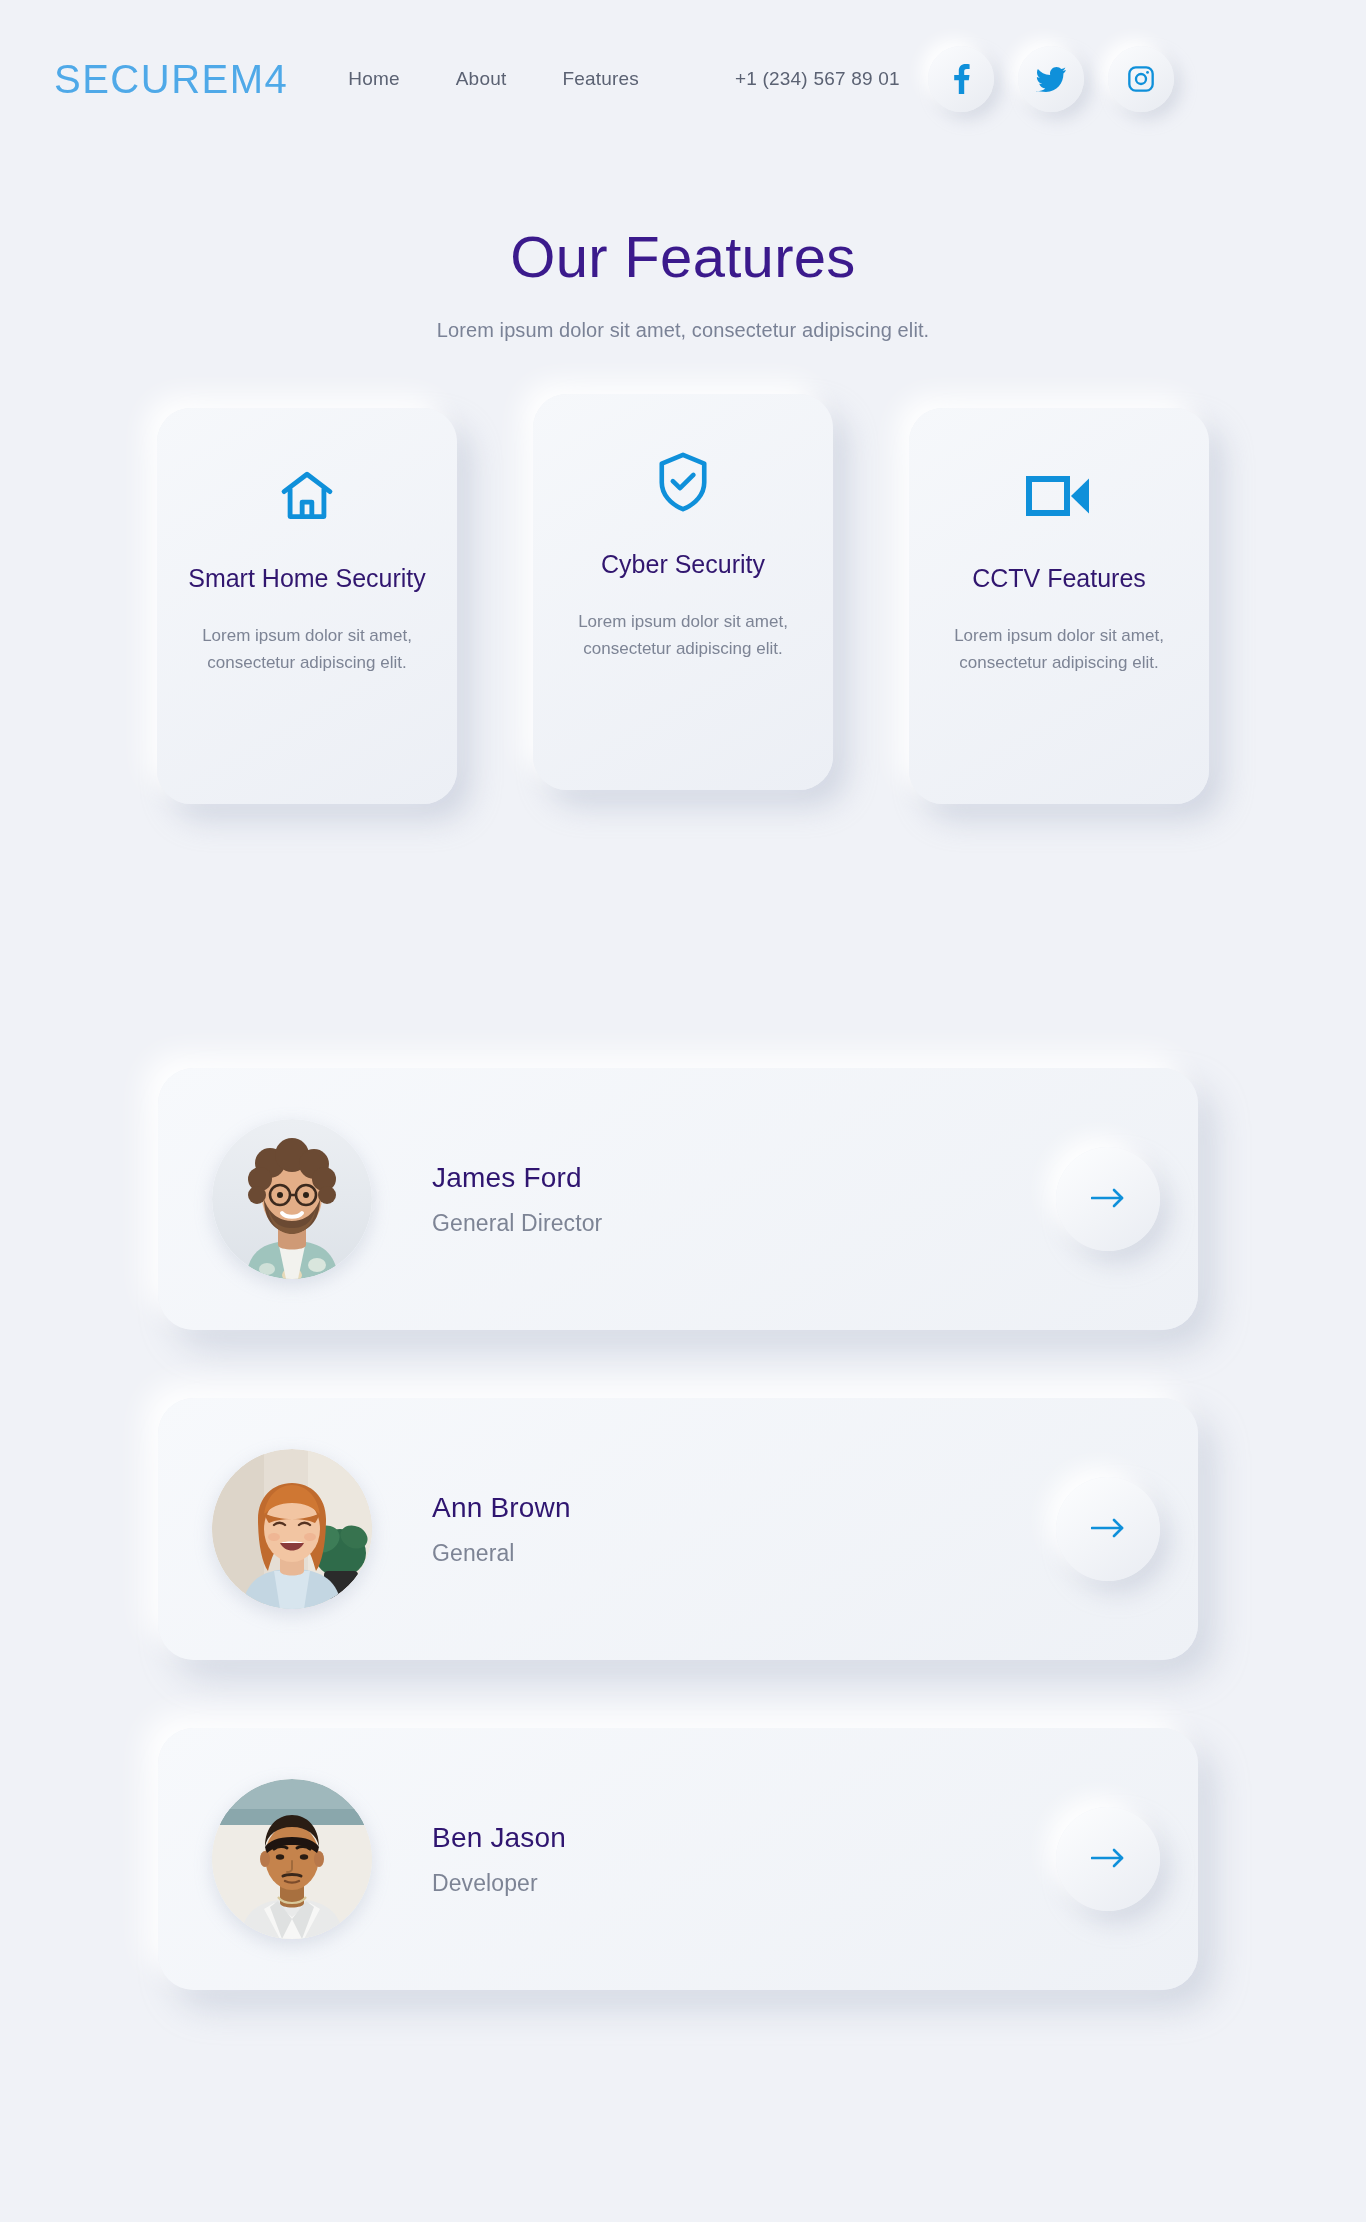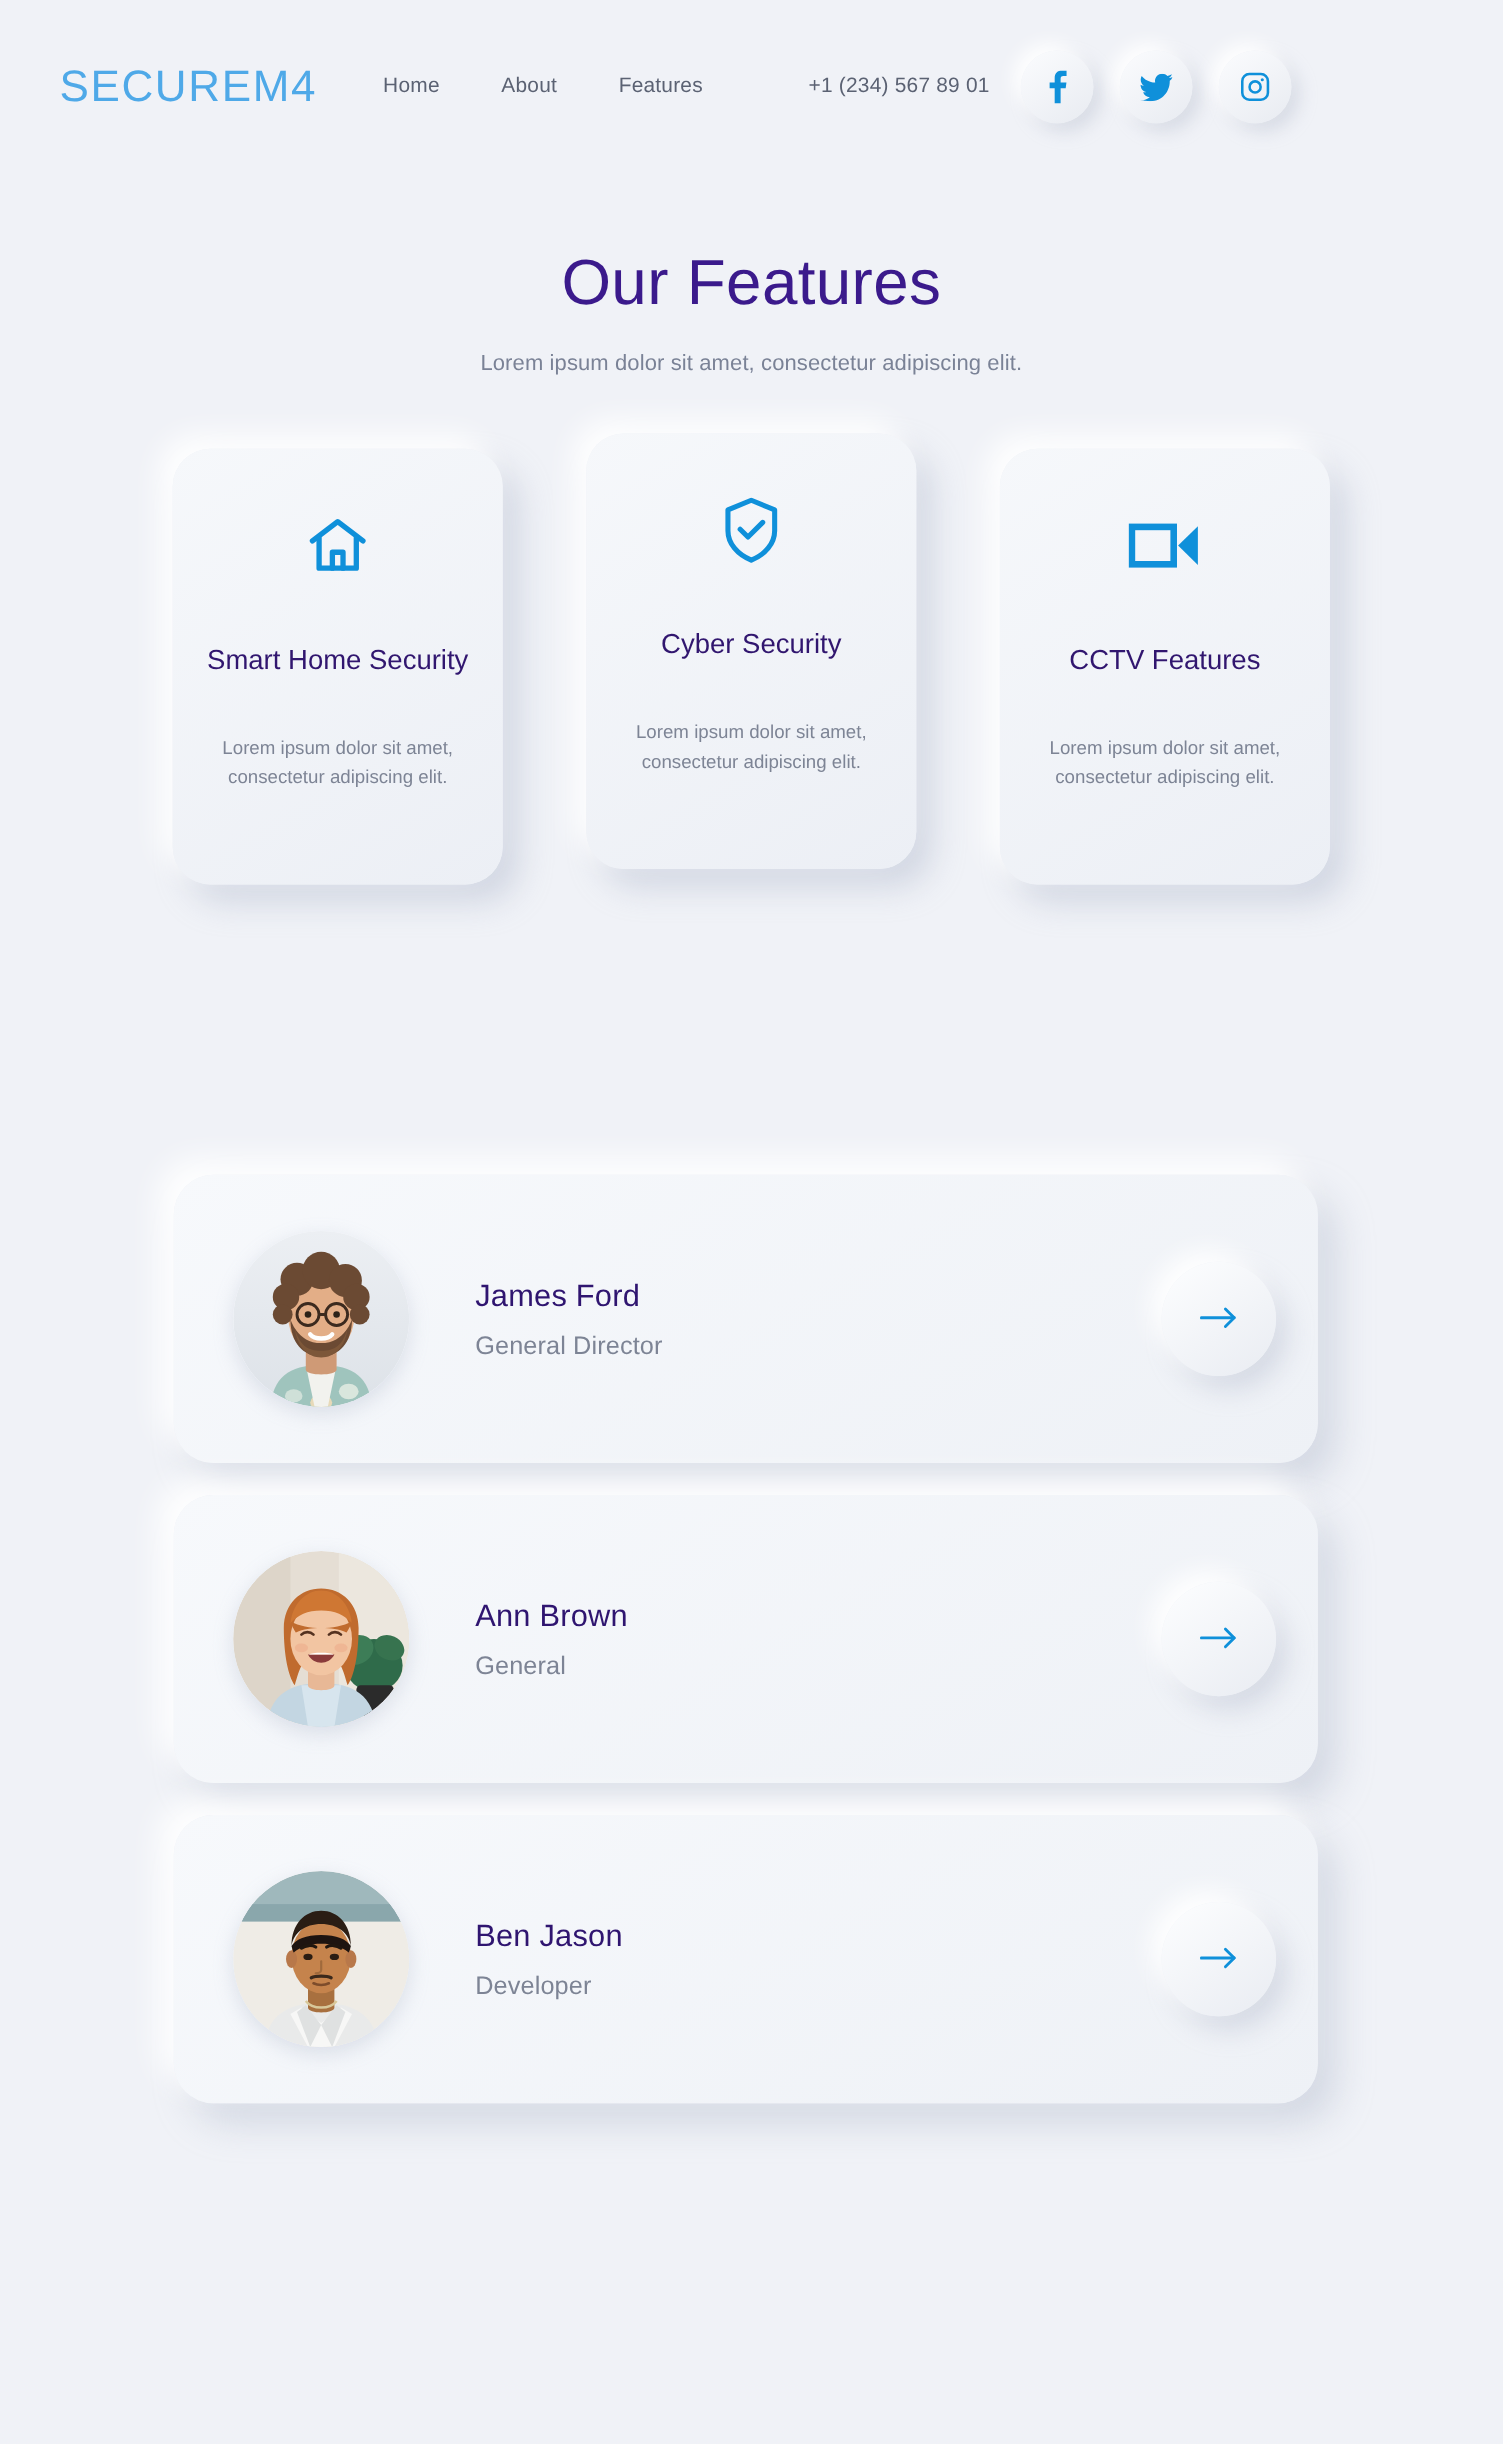--- a/index.html
+++ b/index.html
@@ -122,21 +122,20 @@
     min-height: 396px;
     border-radius: 34px;
     background: linear-gradient(150deg, #f6f8fb 0%, #eceff5 100%);
     box-shadow: -12px -12px 26px rgba(255,255,255,0.95),
                  14px  16px 30px rgba(168,177,198,0.42);
     padding: 56px 26px 40px 26px;
     text-align: center;
     display: flex;
     flex-direction: column;
     align-items: center;
-    gap: 22px;
   }
   .feature-card.shift-down { margin-top: 14px; }
 
   .feature-icon { height: 64px; display:flex; align-items:center; justify-content:center; }
 
   .feature-title {
     margin-top: 34px;
     font-size: 25px;
     color: #31166f;
     font-weight: 400;
@@ -164,21 +163,21 @@
     font-weight: 400;
     color: #3b1a8c;
     letter-spacing: 0.2px;
     margin-left: 2px;
   }
 
   .team-list {
     margin-top: 58px;
     display: flex;
     flex-direction: column;
-    gap: 29px;
+    gap: 68px;
   }
 
   .team-card {
     position: relative;
     width: 1040px;
     height: 262px;
     border-radius: 36px;
     background: linear-gradient(150deg, #f7f9fc 0%, #eef1f6 100%);
     box-shadow: -14px -14px 28px rgba(255,255,255,0.95),
                  16px  18px 34px rgba(168,177,198,0.40);

